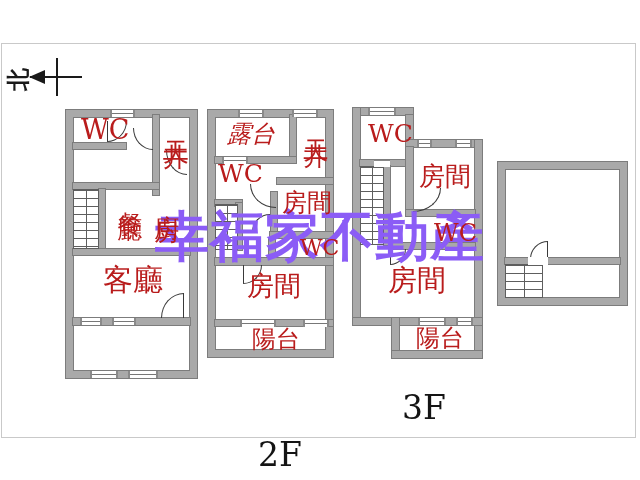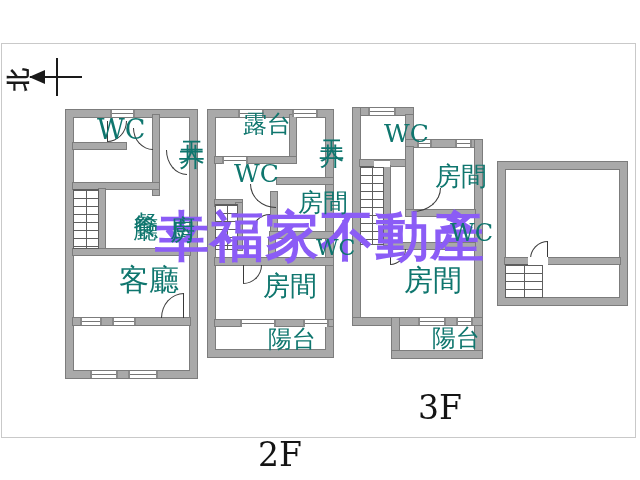--- a/index.html
+++ b/index.html
@@ -22,21 +22,21 @@
           z-index:3;}
   .stairs::after{content:"";position:absolute;left:50%;top:0;bottom:0;width:1px;background:#5e5e5e;}
   
   .arc{position:absolute;border:0 solid #3a3a3a;box-sizing:border-box;z-index:3;}
   .arc-br{border-right-width:1px;border-bottom-width:1px;border-bottom-right-radius:100% 100%;}
   .arc-bl{border-left-width:1px;border-bottom-width:1px;border-bottom-left-radius:100% 100%;}
   .arc-tl{border-left-width:1px;border-top-width:1px;border-top-left-radius:100% 100%;}
   .leaf-l{border-left-width:1px;}
   .leaf-r{border-right-width:1px;}
   
-  .lbl{position:absolute;color:#0f766e;line-height:1.05;white-space:nowrap;z-index:10;margin-left:16px;}
+  .lbl{position:absolute;color:#b91c1c;line-height:1.05;white-space:nowrap;z-index:10;}
   .vert{writing-mode:vertical-rl;text-orientation:upright;letter-spacing:3px;}
   .floor-name{position:absolute;color:#141414;font-size:33px;z-index:10;}
   .north{position:absolute;left:7px;top:64px;font-size:23px;color:#1a1a1a;
          transform:rotate(-90deg);z-index:10;font-weight:bold;}
   .compass{position:absolute;left:24px;top:55px;z-index:10;}
   .watermark{position:absolute;left:155px;top:209px;font-size:54px;font-weight:bold;
              color:#8b5cf6;letter-spacing:1px;z-index:5;line-height:1;}
 </style>
 </head>
 <body>
@@ -89,21 +89,21 @@
   <div class="wall" style="left:215px;top:320px;width:118px;height:6px;"></div>
   <div class="win-h" style="left:238px;top:110px;width:26px;"></div>
   <div class="win-h" style="left:292px;top:110px;width:26px;"></div>
   <div class="win-h" style="left:222px;top:157px;width:26px;"></div>
   <div class="win-h" style="left:240px;top:320px;width:36px;"></div>
   <div class="win-h" style="left:303px;top:320px;width:26px;"></div>
   <div class="stairs" style="left:215px;top:204px;width:23px;height:46px;"></div>
   <div class="arc arc-bl" style="left:250px;top:184px;width:26px;height:24px;"></div>
   <div class="arc arc-tl" style="left:252px;top:214px;width:18px;height:18px;"></div>
   <div class="arc arc-br leaf-l" style="left:243px;top:265px;width:19px;height:19px;"></div>
-  <span class="lbl" style="left:227px;top:112px;font-size:24px;">露台</span>
+  <span class="lbl" style="left:227px;top:122px;font-size:24px;font-style:italic;">露台</span>
   <span class="lbl vert" style="left:302px;top:120px;font-size:25px;">天井</span>
   <span class="lbl" style="left:218px;top:161px;font-size:25px;">WC</span>
   <span class="lbl" style="left:282px;top:190px;font-size:25px;">房間</span>
   <span class="lbl" style="left:300px;top:236px;font-size:22px;">WC</span>
   <span class="lbl" style="left:247px;top:272px;font-size:27px;">房間</span>
   <span class="lbl" style="left:252px;top:327px;font-size:24px;">陽台</span>
   <span class="floor-name" style="left:258px;top:388px;margin-top:47px;">2F</span>
 
   <div class="wall" style="left:353px;top:108px;width:60px;height:7px;"></div>
   <div class="wall" style="left:353px;top:108px;width:7px;height:217px;"></div>
@@ -126,21 +126,21 @@
   <div class="win-h" style="left:418px;top:318px;width:28px;"></div>
   <div class="win-h" style="left:456px;top:318px;width:17px;"></div>
   <div class="stairs" style="left:360px;top:166px;width:24px;height:79px;"></div>
   <div class="arc arc-br" style="left:413px;top:188px;width:28px;height:24px;"></div>
   <div class="arc arc-br leaf-l" style="left:390px;top:249px;width:16px;height:16px;"></div>
   <span class="lbl" style="left:368px;top:121px;font-size:25px;">WC</span>
   <span class="lbl" style="left:419px;top:163px;font-size:26px;">房間</span>
   <span class="lbl" style="left:434px;top:221px;font-size:24px;">WC</span>
   <span class="lbl" style="left:388px;top:265px;font-size:29px;">房間</span>
   <span class="lbl" style="left:416px;top:326px;font-size:24px;">陽台</span>
-  <span class="floor-name" style="left:402px;top:388px;margin-left:16px;">3F</span>
+  <span class="floor-name" style="left:402px;top:388px;">3F</span>
 
   <div class="floorbox" style="left:498px;top:162px;width:129px;height:143px;"></div>
   <div class="wall" style="left:505px;top:258px;width:115px;height:6px;"></div>
   <div class="gap" style="left:528px;top:257px;width:20px;height:8px;"></div>
   <div class="stairs" style="left:505px;top:264px;width:38px;height:34px;"></div>
   <div class="arc arc-tl leaf-r" style="left:530px;top:241px;width:18px;height:18px;"></div>
 
   <span class="watermark">幸福家不動產</span>
 </div>
 

